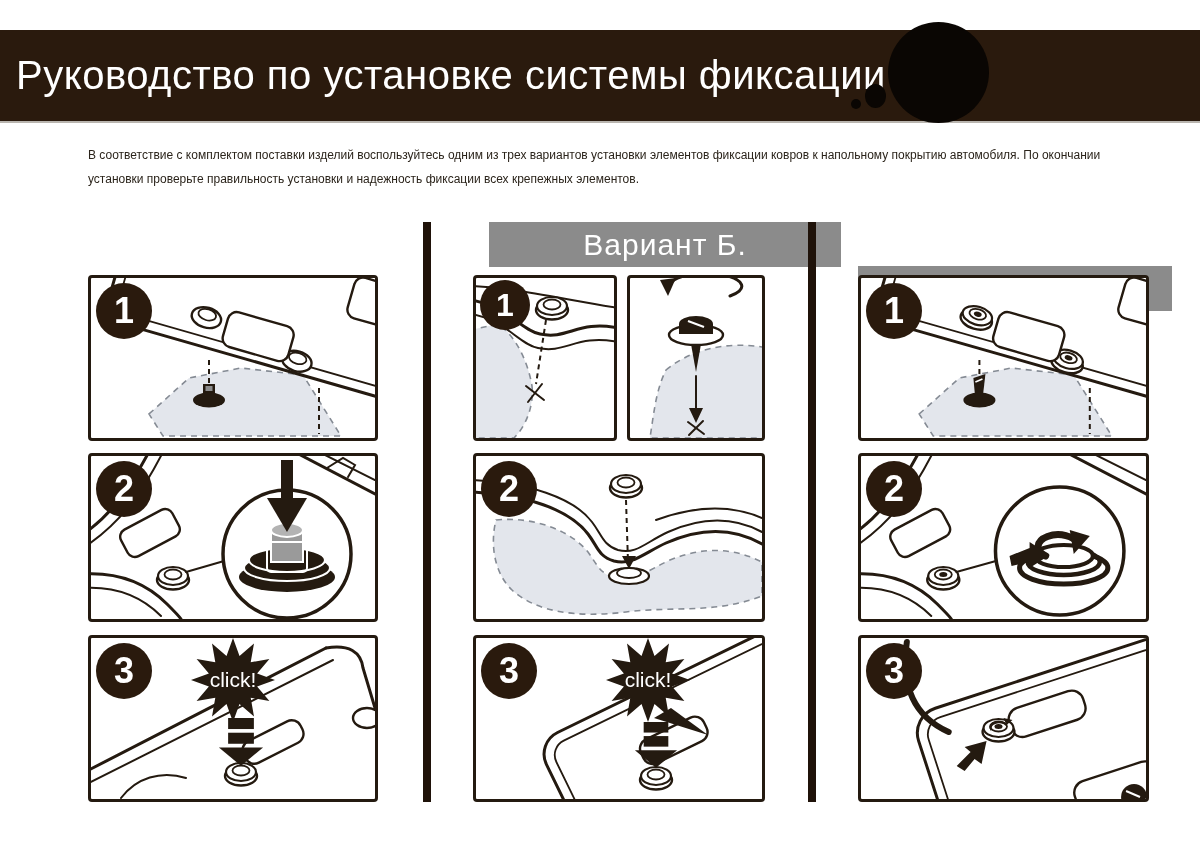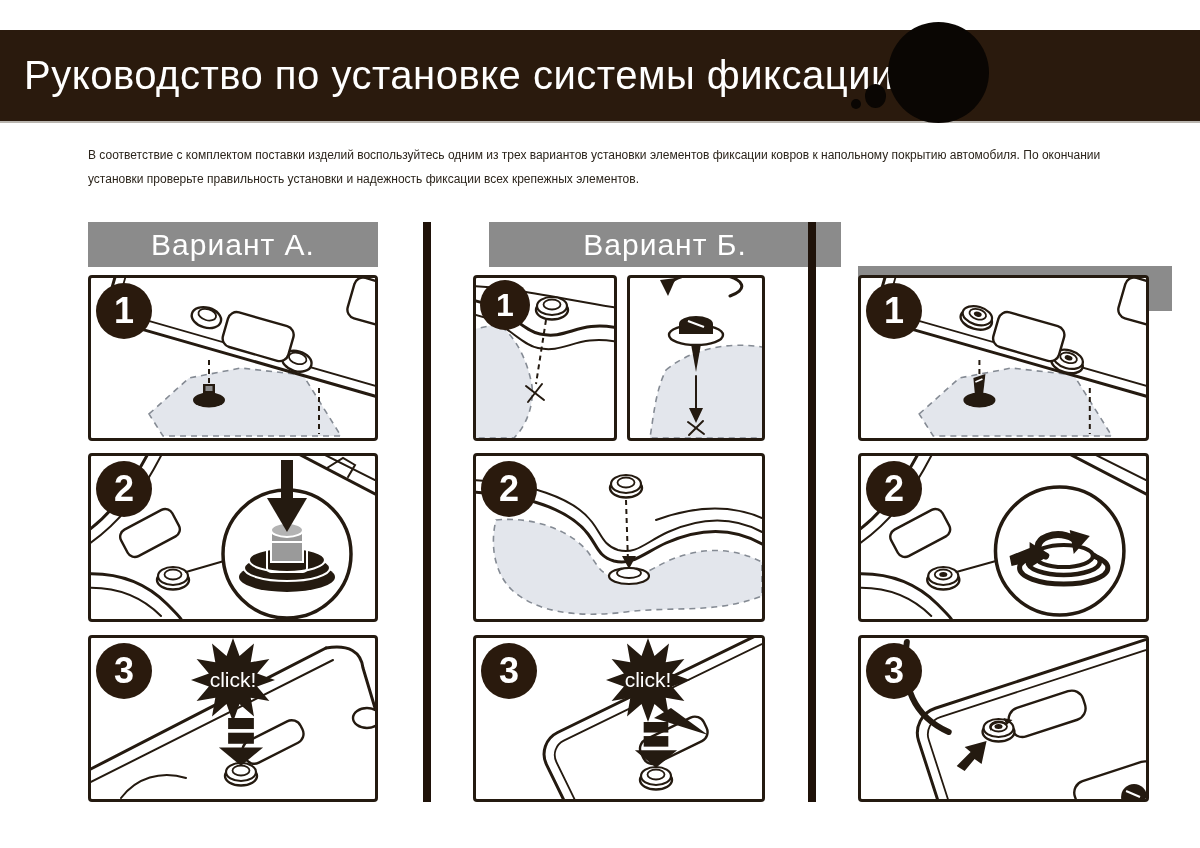--- a/index.html
+++ b/index.html
@@ -1,21 +1,21 @@
 <!DOCTYPE html>
 <html><head>
 <meta charset="utf-8">
 <style>
   html,body{margin:0;padding:0;background:#fff;}
   .page{position:relative;width:1200px;height:848px;background:#fff;overflow:hidden;
         font-family:"Liberation Sans","DejaVu Sans",sans-serif;}
   
   .banner{position:absolute;left:0;top:30px;width:1200px;height:91px;background:#2a1a0d;
           border-bottom:2px solid #b9b5af;display:flex;align-items:center;}
-  .banner .title{color:#fff;font-size:40px;font-weight:400;letter-spacing:.5px;padding-left:24px;white-space:nowrap;}
+  .banner .title{color:#fff;font-size:40px;font-weight:400;letter-spacing:.5px;padding-left:16px;white-space:nowrap;}
   .logo-dot-s{position:absolute;left:851px;top:99px;width:10px;height:10px;border-radius:50%;background:#0a0603;}
   .logo-dot-m{position:absolute;left:865px;top:84px;width:21px;height:24px;border-radius:50%;background:#0a0603;}
   .logo-circle{position:absolute;left:888px;top:22px;width:101px;height:101px;border-radius:50%;background:#0a0603;}
   
   .intro{position:absolute;left:88px;top:131px;width:1068px;font-size:12px;line-height:24px;color:#2b241b;}
   
   .var-bar{position:absolute;top:222px;height:45px;background:#8b8b8b;display:flex;align-items:center;justify-content:center;}
   .var-bar span{color:#fff;font-size:30px;font-weight:400;letter-spacing:1px;}
   .vdivider{position:absolute;top:222px;width:8px;height:580px;background:#1f1209;}
   .panel{position:absolute;background:#fff;border:3px solid #241a10;border-radius:4px;box-sizing:border-box;overflow:hidden;}
@@ -64,23 +64,20 @@
 
   <header class="banner">
     <h1 class="title">Руководство по установке системы фиксации</h1>
   </header>
   <div class="logo-dot-s"></div>
   <div class="logo-dot-m"></div>
   <div class="logo-circle"></div>
 
   <p class="intro">В соответствие с комплектом поставки изделий воспользуйтесь одним из трех вариантов установки элементов фиксации ковров к напольному покрытию автомобиля. По окончании установки проверьте правильность установки и надежность фиксации всех крепежных элементов.</p>
 
-  <div class="var-bar" style="left:88px;width:290px;">
-    <span>Вариант А.</span>
-    </div>
   <div class="var-bar" style="left:473px;width:352px;margin-left:16px;">
     <span>Вариант Б.</span>
     </div>
   <div class="var-bar" style="left:858px;width:314px;margin-top:44px;">
     <span>Вариант В.</span>
     </div>
 
   <div class="vdivider" style="left:423px;"></div>
   <div class="vdivider" style="left:808px;"></div>
 

